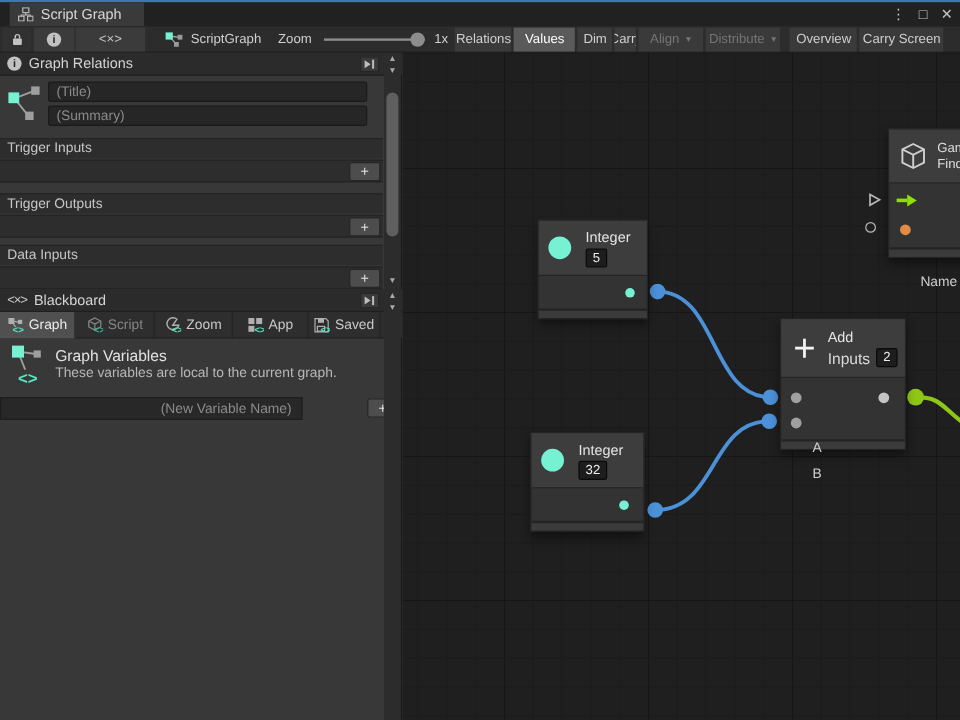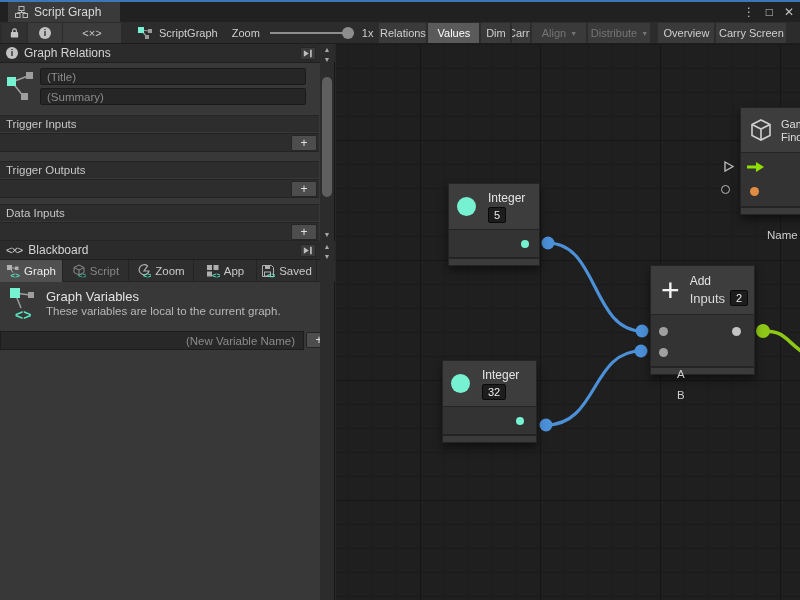--- a/index.html
+++ b/index.html
@@ -58,21 +58,21 @@
 
   .bb-section{position:absolute;top:197px;left:0;width:335px;height:359px;}
   .bb-tabs{position:absolute;top:19px;left:0;width:335px;height:22px;background:#2e2e2e;
     display:flex;border-bottom:1px solid #242424;}
   .bb-tab{height:22px;display:flex;align-items:center;justify-content:center;gap:4px;
     border-right:1px solid #232323;color:#c9c9c9;font-size:11.5px;}
   .bb-tab.active{background:#505050;color:#ededed;}
   .bb-tab.disabled{color:#858585;}
   .gv-title{position:absolute;left:46px;top:48px;color:#e2e2e2;font-size:13px;}
   .gv-desc{position:absolute;left:46px;top:64px;color:#b8b8b8;font-size:11.5px;}
-  .newvar{position:absolute;left:0;top:90px;width:304px;height:19px;background:#282828;
+  .newvar{position:absolute;left:0;top:90px;width:252px;height:19px;background:#282828;
     border:1px solid #1d1d1d;color:#909090;font-size:11.5px;text-align:right;padding:0 8px;
     font-family:"Liberation Sans",sans-serif;}
   .newvar::placeholder{color:#8b8b8b;}
 
   
   .canvas{position:absolute;top:44px;left:336px;width:464px;height:556px;overflow:hidden;
     background-color:#1f1f1f;
     background-image:
       linear-gradient(#161616 1px,transparent 1px),
       linear-gradient(90deg,#161616 1px,transparent 1px),

